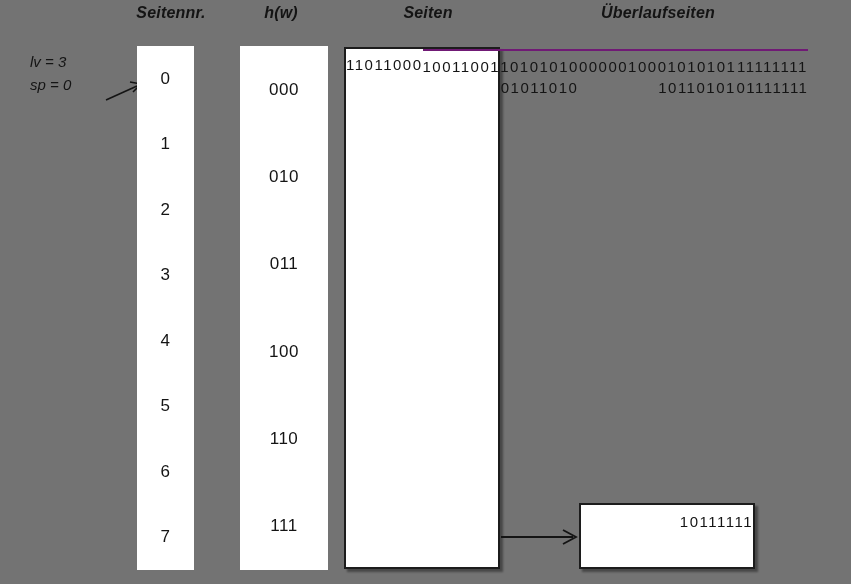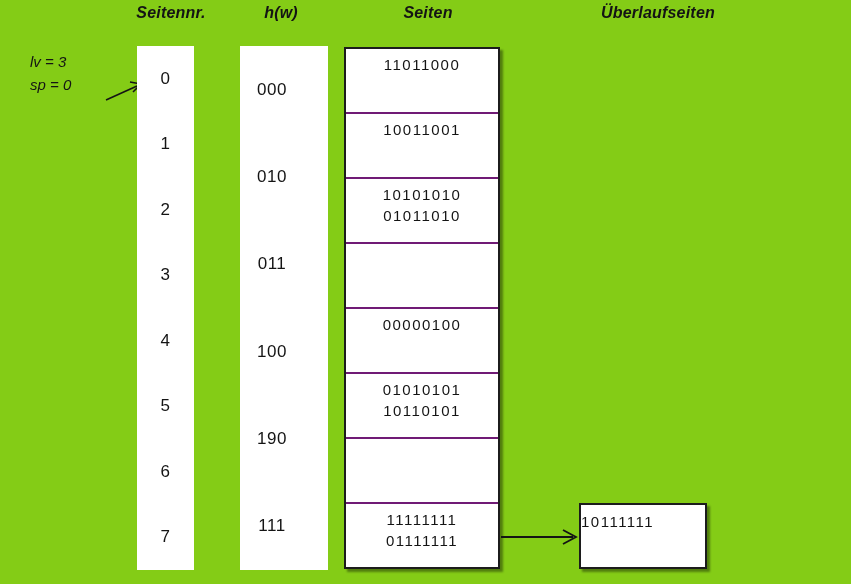--- a/index.html
+++ b/index.html
@@ -4,21 +4,21 @@
 <style>
   html,body{margin:0;padding:0;}
   body{
     font-family:"Liberation Sans", sans-serif;
     background:#f7f7f7;
     -webkit-font-smoothing:antialiased;
   }
   .stage{
     position:relative;
     width:851px;height:584px;
-    background:#84cc16;
+    background:#737373;
     overflow:hidden;
     color:#141414;
   }
   .hdr{
     position:absolute;top:4px;
     transform:translateX(-50%);
     font-style:italic;
     font-size:16px;
     font-weight:600;
     letter-spacing:.2px;
@@ -36,46 +36,46 @@
     flex:1;
     display:flex;align-items:center;justify-content:center;
     font-size:17px;
     letter-spacing:.5px;
   }
   .bigbox{
     position:absolute;left:344px;top:47px;width:156px;height:522px;
     background:#ffffff;
     border:2px solid #1c1c1c;
     box-shadow:3px 3px 2px rgba(0,0,0,.38);
-    display:flex;flex-direction:column;
+    display:flex;flex-direction:row;
     box-sizing:border-box;
   }
   .bigbox .bucket{
     flex:1;
     display:flex;flex-direction:column;
     align-items:center;
     padding-top:5px;
     box-sizing:border-box;
   }
   .bigbox .bucket + .bucket{
     border-top:2px solid #701a75;
   }
   .bin{
     font-size:15px;
     letter-spacing:1.5px;
     line-height:21px;
     white-space:pre;
   }
   .overflowbox{
-    position:absolute;left:579px;top:503px;width:128px;height:66px;
+    position:absolute;left:579px;top:503px;width:176px;height:66px;
     background:#ffffff;
     border:2px solid #1c1c1c;
     box-shadow:3px 3px 2px rgba(0,0,0,.38);
     box-sizing:border-box;
-    display:flex;flex-direction:column;align-items:flex-start;
+    display:flex;flex-direction:column;align-items:flex-end;
     padding-top:6px;
   }
   .annotation{
     position:absolute;left:30px;top:50px;width:78px;
     font-style:italic;
     font-size:15px;
     line-height:23px;
     white-space:nowrap;
   }
   svg.arrow{position:absolute;overflow:visible;}
@@ -106,26 +106,26 @@
     <div class="cell">0</div>
     <div class="cell">1</div>
     <div class="cell">2</div>
     <div class="cell">3</div>
     <div class="cell">4</div>
     <div class="cell">5</div>
     <div class="cell">6</div>
     <div class="cell">7</div>
   </div>
 
-  <div class="col-flex" style="left:228px;width:88px">
+  <div class="col-flex" style="left:240px;width:88px">
     <div class="cell">000</div>
     <div class="cell">010</div>
     <div class="cell">011</div>
     <div class="cell">100</div>
-    <div class="cell">190</div>
+    <div class="cell">110</div>
     <div class="cell">111</div>
   </div>
 
   <div class="bigbox">
     <div class="bucket">
       <span class="bin">11011000</span>
       <span class="bin"></span>
     </div>
     <div class="bucket">
       <span class="bin">10011001</span>

